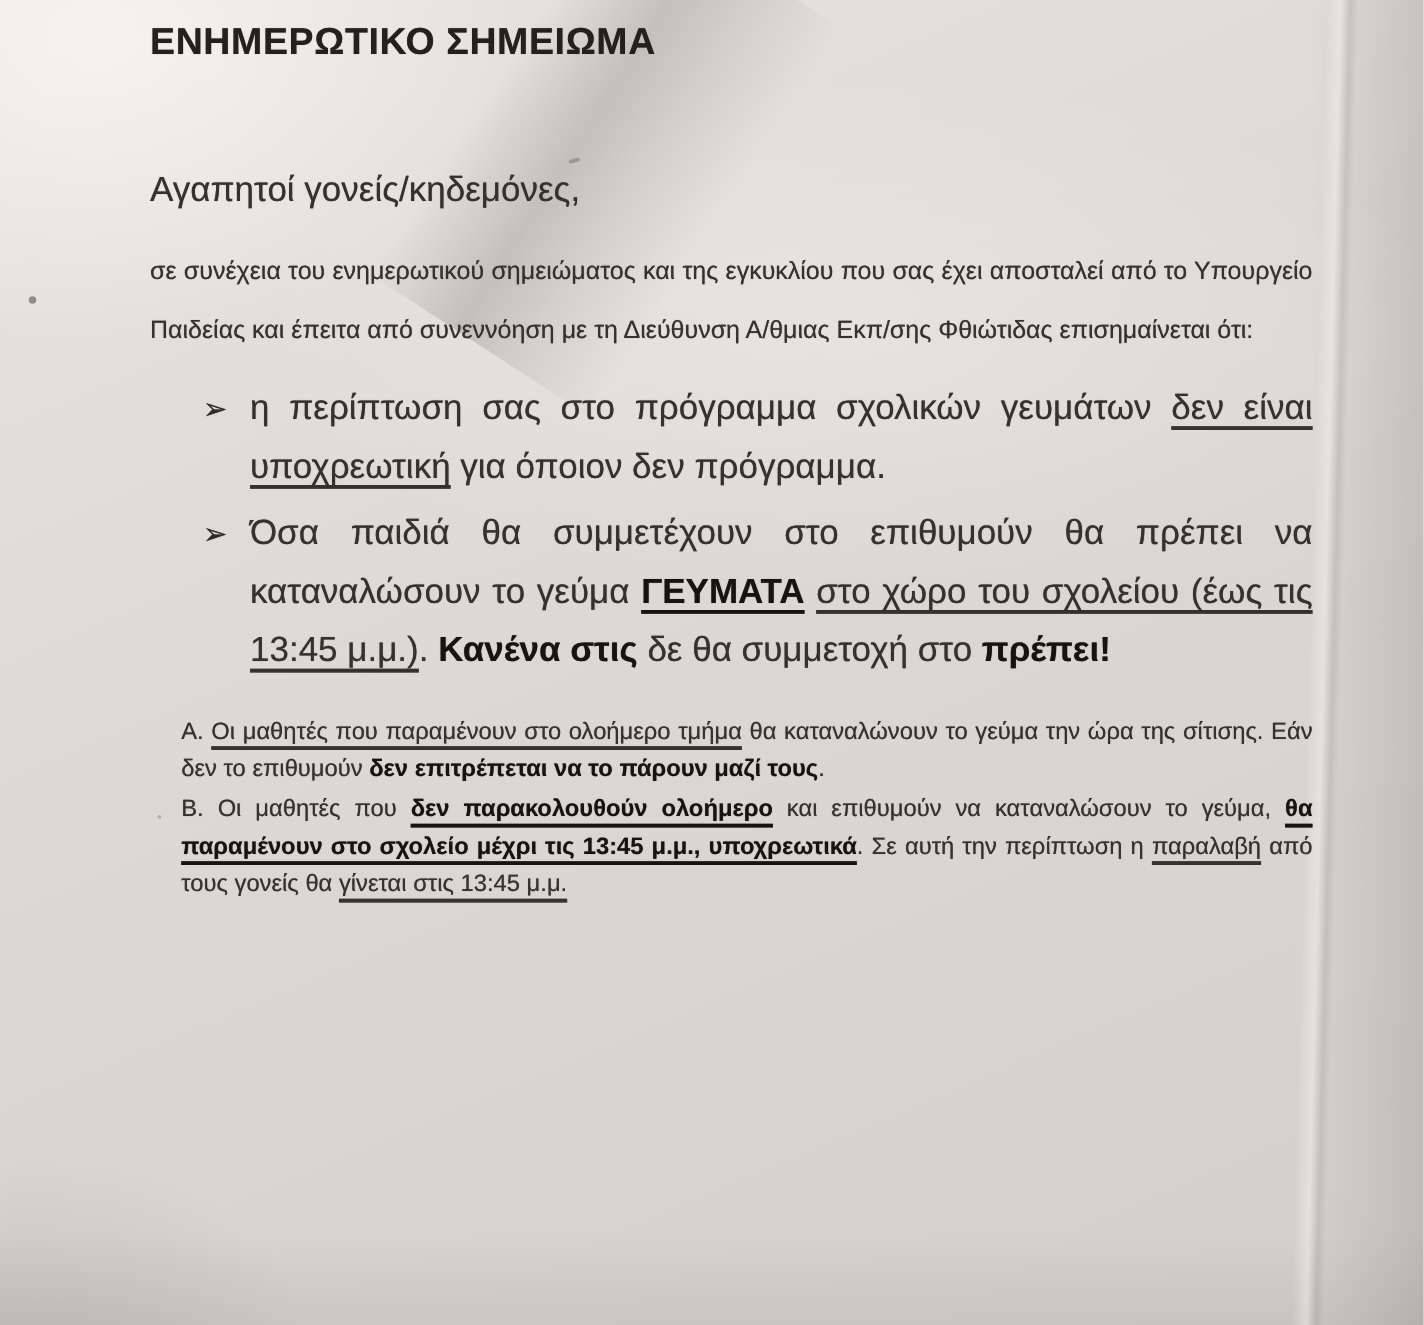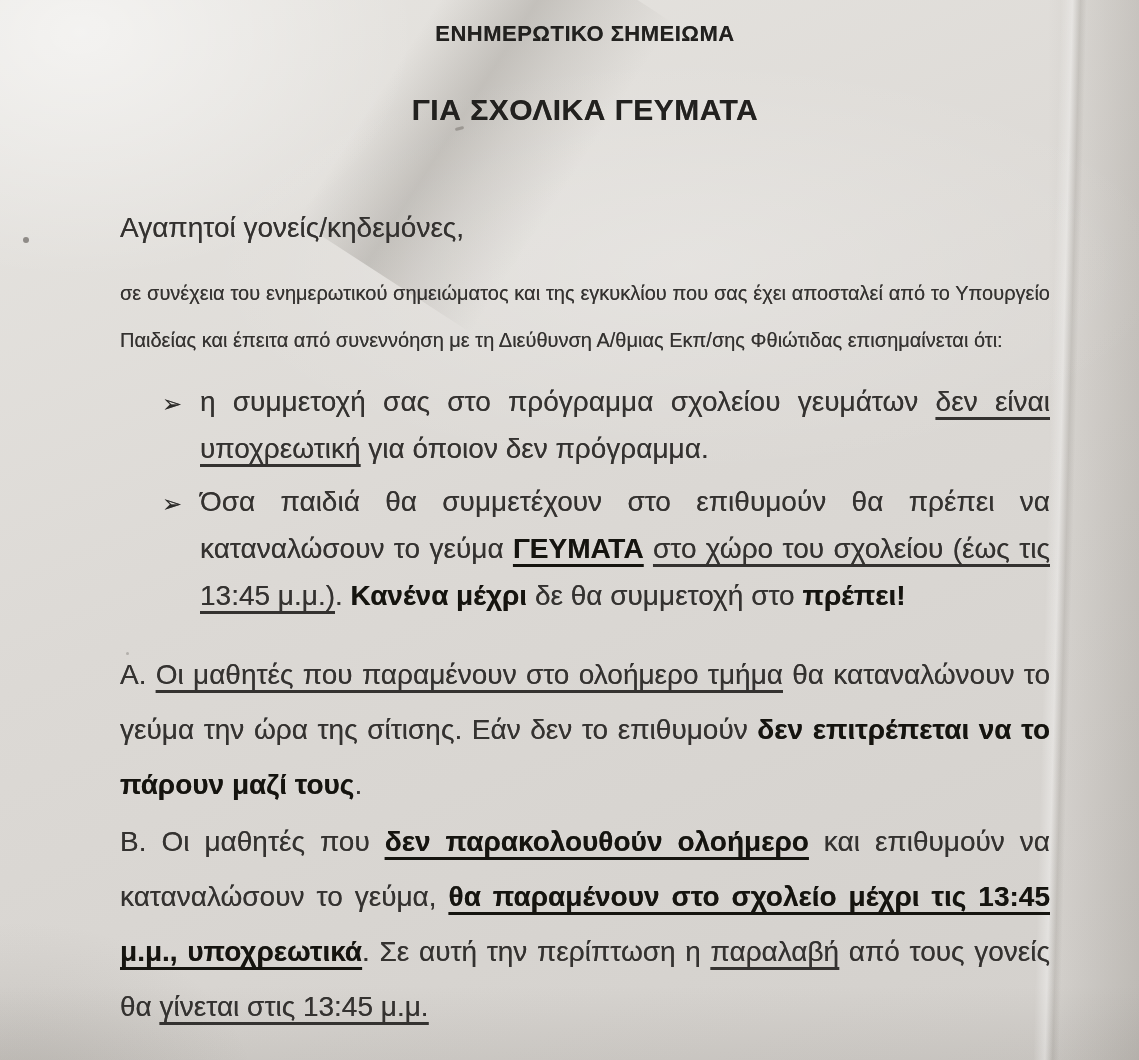--- a/index.html
+++ b/index.html
@@ -49,22 +49,22 @@
   .speck-2 { left: 455px; top: 127px; width: 9px; height: 3px; border-radius: 2px; transform: rotate(-15deg); opacity: .6; }
   .speck-3 { left: 126px; top: 652px; width: 3px; height: 3px; opacity: .5; }
 
   .content {
     position: absolute;
     inset: 0;
     padding: 14px 89px 0 120px;
     text-shadow: 0 0 0.6px rgba(52,50,48,0.75);
   }
   .title {
-    text-align: center;
-    font-size: 22px;
+    text-align: left;
+    font-size: 30px;
     line-height: 40px;
     font-weight: 700;
     letter-spacing: 0.5px;
     color: #22211f;
   }
   .subtitle {
     margin-top: 36px;
     text-align: center;
     font-size: 30px;
     line-height: 40px;
@@ -100,22 +100,23 @@
   .bullet + .bullet { margin-top: 6px; }
   .marker {
     position: absolute;
     left: 0;
     top: 2px;
     font-size: 24px;
     color: #2c2b29;
   }
   .btext { display: block; }
   .section {
-    font-size: 28px;
-    line-height: 55px;
+    margin-left: 25px;
+    font-size: 19px;
+    line-height: 30px;
   }
   .section-a { margin-top: 28px; }
   .section-b { margin-top: 2px; }
   .b { font-weight: 700; color: #15140f; }
   .u {
     text-decoration: underline;
     text-decoration-thickness: 2.5px;
     text-underline-offset: 6px;
   }
 </style>
@@ -125,33 +126,32 @@
 <div class="paper">
   <div class="shade crease-top"></div>
   <div class="shade crease-right"></div>
   <div class="shade corner-shadow"></div>
   <div class="speck speck-1"></div>
   <div class="speck speck-2"></div>
   <div class="speck speck-3"></div>
 
   <div class="content">
     <h1 class="title">ΕΝΗΜΕΡΩΤΙΚΟ ΣΗΜΕΙΩΜΑ</h1>
-    <h2 class="subtitle">ΓΙΑ ΣΧΟΛΙΚΑ ΓΕΥΜΑΤΑ</h2>
 
     <p class="greeting">Αγαπητοί γονείς/κηδεμόνες,</p>
 
     <p class="intro just">σε συνέχεια του ενημερωτικού σημειώματος και της εγκυκλίου που σας έχει αποσταλεί από το Υπουργείο Παιδείας και έπειτα από συνεννόηση με τη Διεύθυνση Α/θμιας Εκπ/σης Φθιώτιδας επισημαίνεται ότι:</p>
 
     <ul class="bullets">
       <li class="bullet">
         <span class="marker">➢</span>
-        <span class="btext just"><span>η συμμετοχή σας στο πρόγραμμα σχολείου γευμάτων </span><span class="u">δεν είναι υποχρεωτική</span><span> για όποιον δεν πρόγραμμα.</span></span>
+        <span class="btext just"><span>η περίπτωση σας στο πρόγραμμα σχολικών γευμάτων </span><span class="u">δεν είναι υποχρεωτική</span><span> για όποιον δεν πρόγραμμα.</span></span>
       </li>
       <li class="bullet">
         <span class="marker">➢</span>
-        <span class="btext just"><span>Όσα παιδιά θα συμμετέχουν στο επιθυμούν θα πρέπει να καταναλώσουν το γεύμα </span><span class="b u">ΓΕΥΜΑΤΑ</span><span> </span><span class="u">στο χώρο του σχολείου (έως τις 13:45 μ.μ.)</span><span>. </span><span class="b">Κανένα μέχρι</span><span> δε θα συμμετοχή στο </span><span class="b">πρέπει!</span></span>
+        <span class="btext just"><span>Όσα παιδιά θα συμμετέχουν στο επιθυμούν θα πρέπει να καταναλώσουν το γεύμα </span><span class="b u">ΓΕΥΜΑΤΑ</span><span> </span><span class="u">στο χώρο του σχολείου (έως τις 13:45 μ.μ.)</span><span>. </span><span class="b">Κανένα στις</span><span> δε θα συμμετοχή στο </span><span class="b">πρέπει!</span></span>
       </li>
     </ul>
 
     <p class="section section-a just"><span>Α. </span><span class="u">Οι μαθητές που παραμένουν στο ολοήμερο τμήμα</span><span> θα καταναλώνουν το γεύμα την ώρα της σίτισης. Εάν δεν το επιθυμούν </span><span class="b">δεν επιτρέπεται να το πάρουν μαζί τους</span><span>.</span></p>
     <p class="section section-b just"><span>Β. Οι μαθητές που </span><span class="b u">δεν παρακολουθούν ολοήμερο</span><span> και επιθυμούν να καταναλώσουν το γεύμα, </span><span class="b u">θα παραμένουν στο σχολείο μέχρι τις 13:45 μ.μ., υποχρεωτικά</span><span>. Σε αυτή την περίπτωση η </span><span class="u">παραλαβή</span><span> από τους γονείς θα </span><span class="u">γίνεται στις 13:45 μ.μ.</span></p>
   </div>
 </div>
 
 </body></html>

